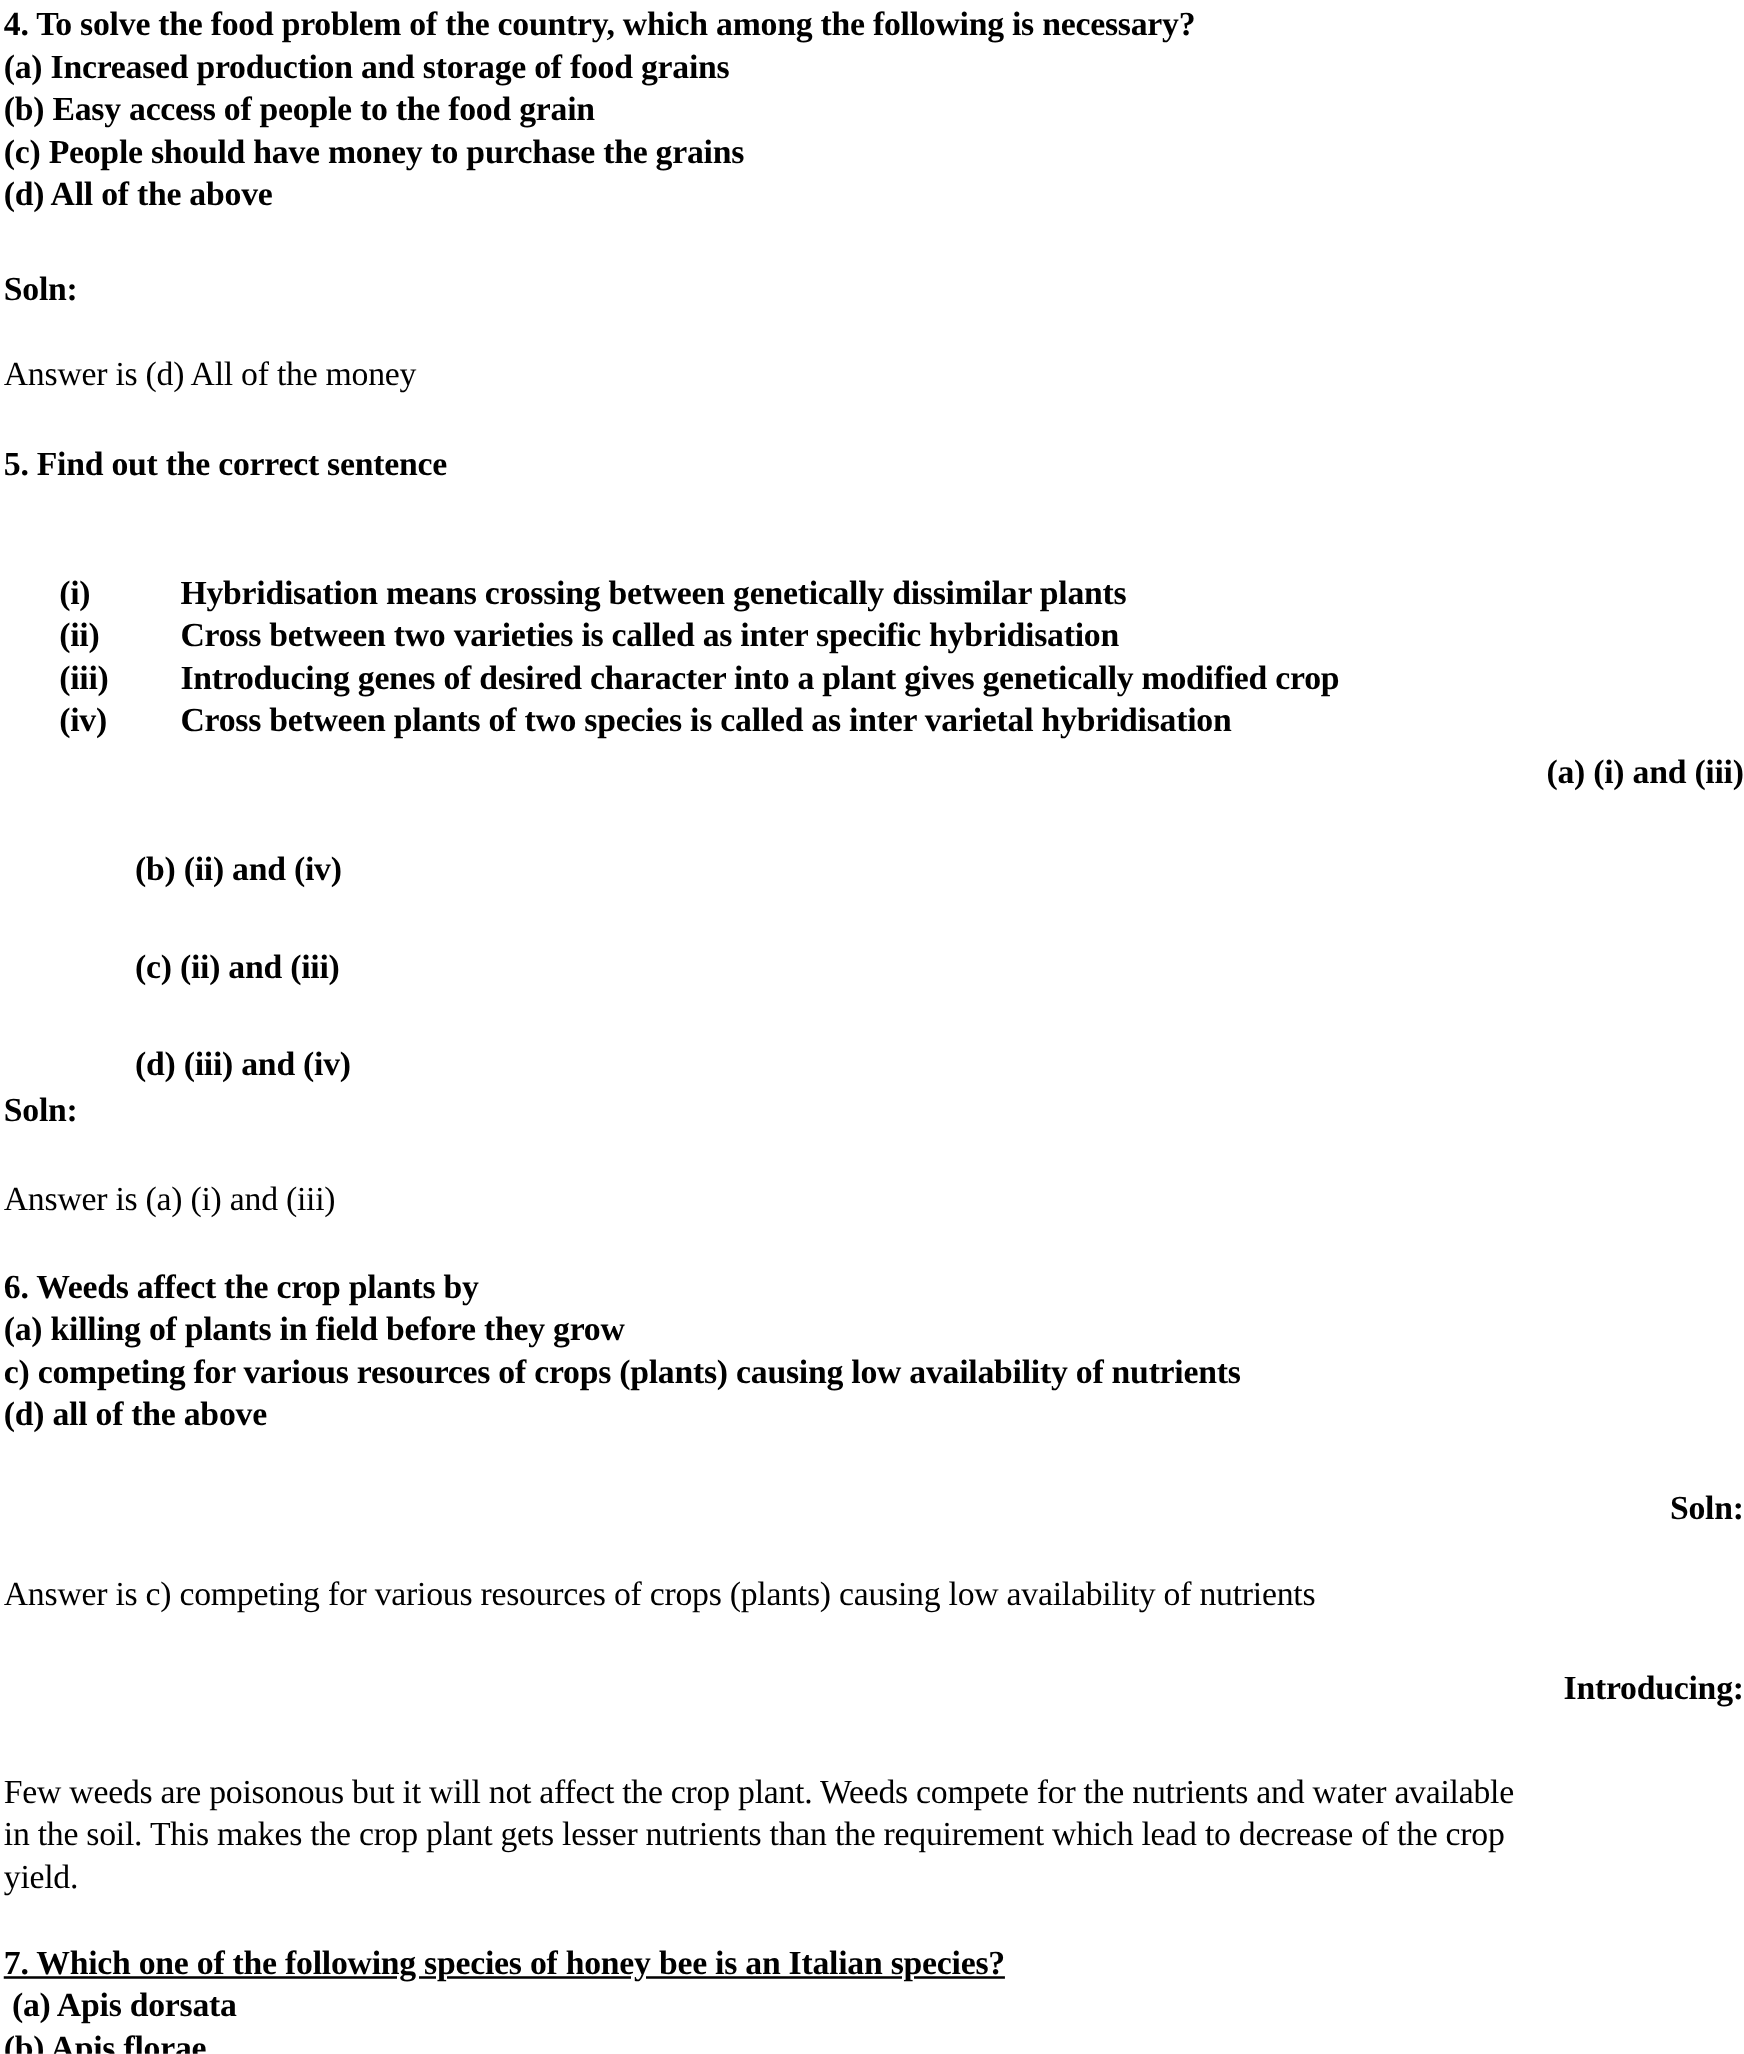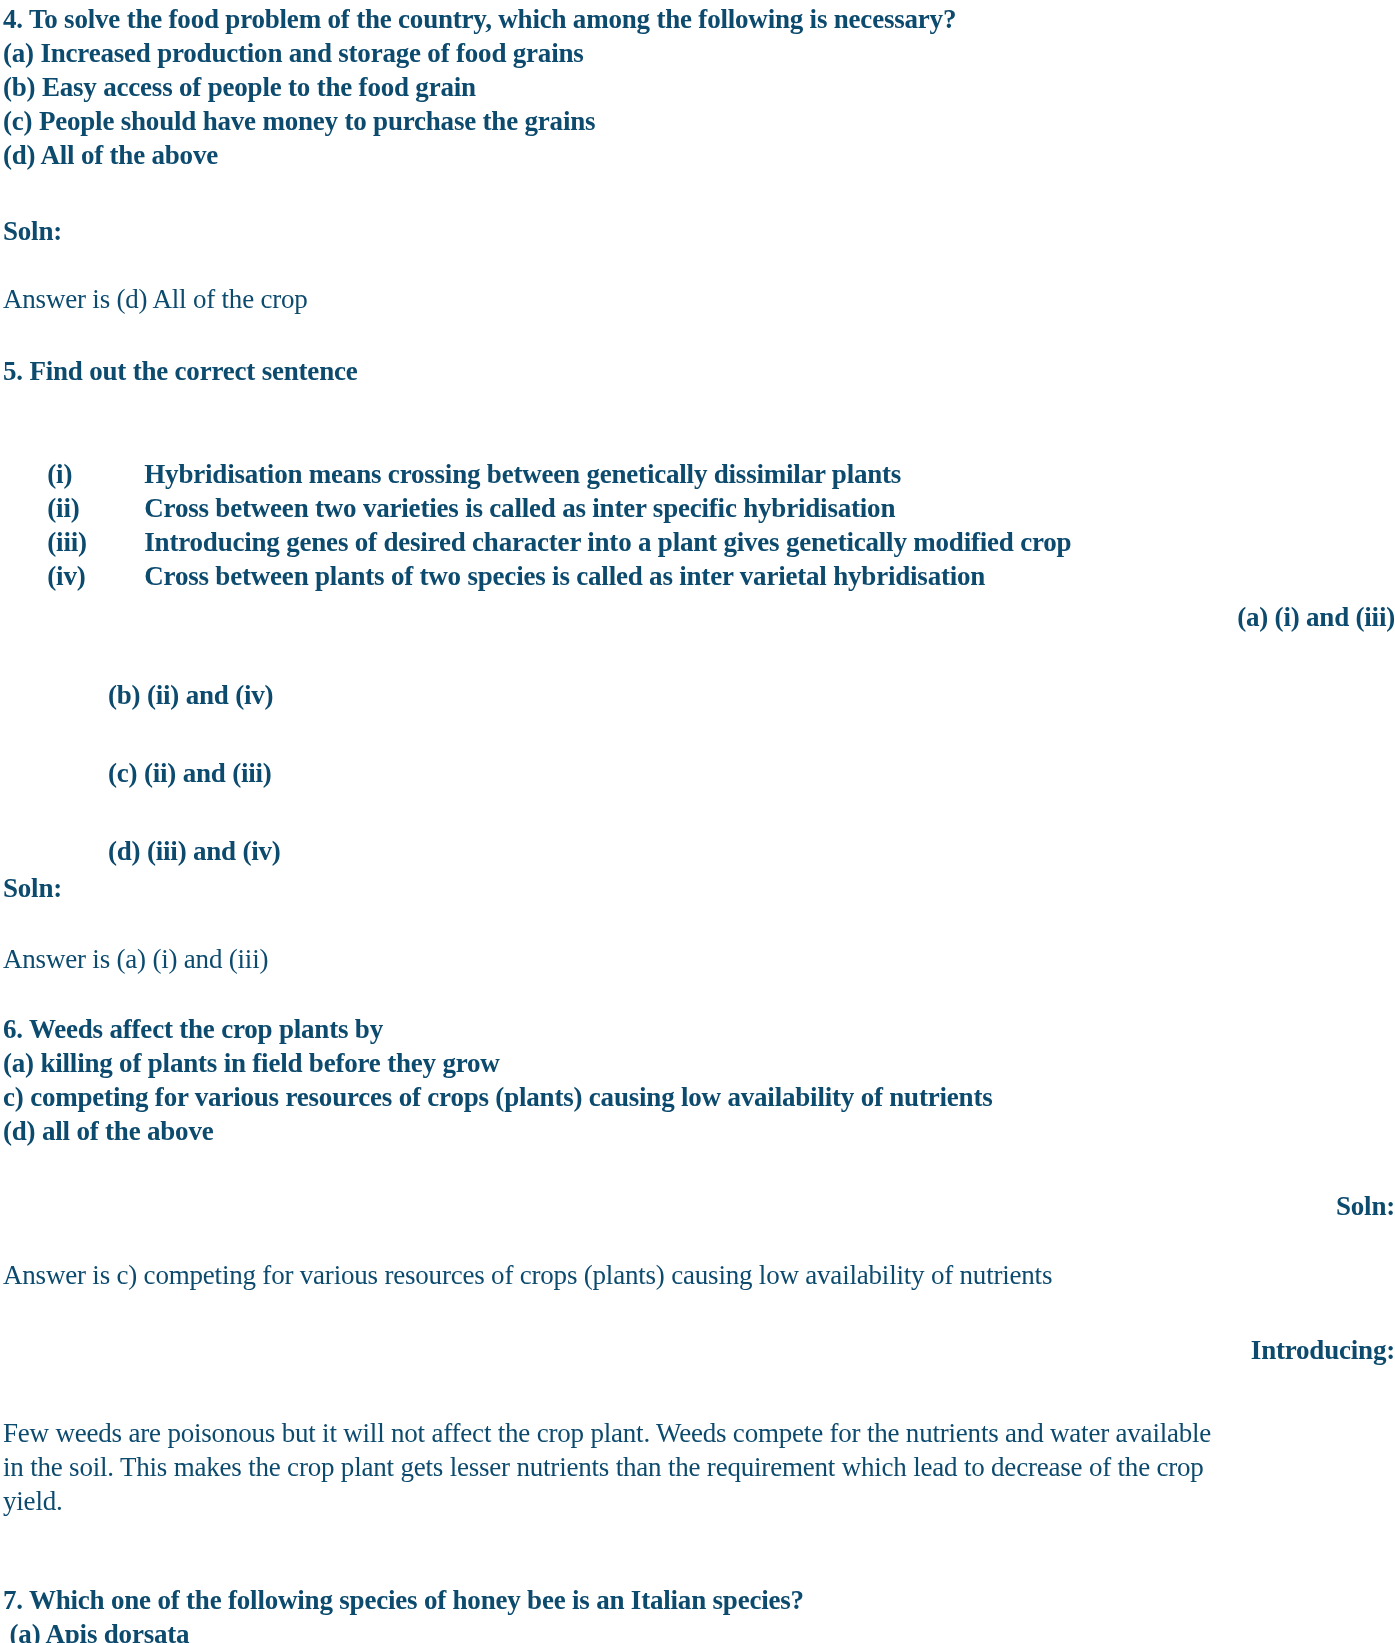--- a/index.html
+++ b/index.html
@@ -11,21 +11,21 @@
     overflow: hidden;
   }
   .doc {
     box-sizing: border-box;
     width: 1395px;
     height: 1643px;
     padding: 2px 0 0 3px;
     font-family: "Liberation Serif", "DejaVu Serif", serif;
     font-size: 27px;
     line-height: 34px;
-    color: #0c4a6e;
+    color: #000000;
     letter-spacing: -0.2px;
   }
   .line {
     white-space: pre;
     height: 34px;
   }
   .bold { font-weight: 700; }
   
   .stmt-row { white-space: pre; height: 34px; }
   .stmt-num {
@@ -41,35 +41,35 @@
   
   .mt3  { margin-top: 3px; }
   .mt33 { margin-top: 49px; }
   .mt34 { margin-top: 34px; }
   .mt35 { margin-top: 35px; }
   .mt36 { margin-top: 36px; }
   .mt37 { margin-top: 37px; }
   .mt38 { margin-top: 38px; }
   .mt41 { margin-top: 41px; text-align: right; }
   .mt42 { margin-top: 42px; }
-  .mt75 { margin-top: 65px; }
+  .mt75 { margin-top: 35px; text-decoration: underline; }
 </style>
 </head>
 <body>
 
 <div class="doc">
 
   <section>
     <div class="line bold">4. To solve the food problem of the country, which among the following is necessary?</div>
     <div class="line bold">(a) Increased production and storage of food grains</div>
     <div class="line bold">(b) Easy access of people to the food grain</div>
     <div class="line bold">(c) People should have money to purchase the grains</div>
     <div class="line bold">(d) All of the above</div>
     <div class="line bold mt42">Soln:</div>
-    <div class="line mt34">Answer is (d) All of the crop</div>
+    <div class="line mt34">Answer is (d) All of the money</div>
   </section>
 
   <section>
     <div class="line bold mt38">5. Find out the correct sentence</div>
 
     <div class="stmt-row mt35">
       <span class="stmt-num">(i)</span><span class="stmt-text">Hybridisation means crossing between genetically dissimilar plants</span>
     </div>
     <div class="stmt-row">
       <span class="stmt-num">(ii)</span><span class="stmt-text">Cross between two varieties is called as inter specific hybridisation</span>

